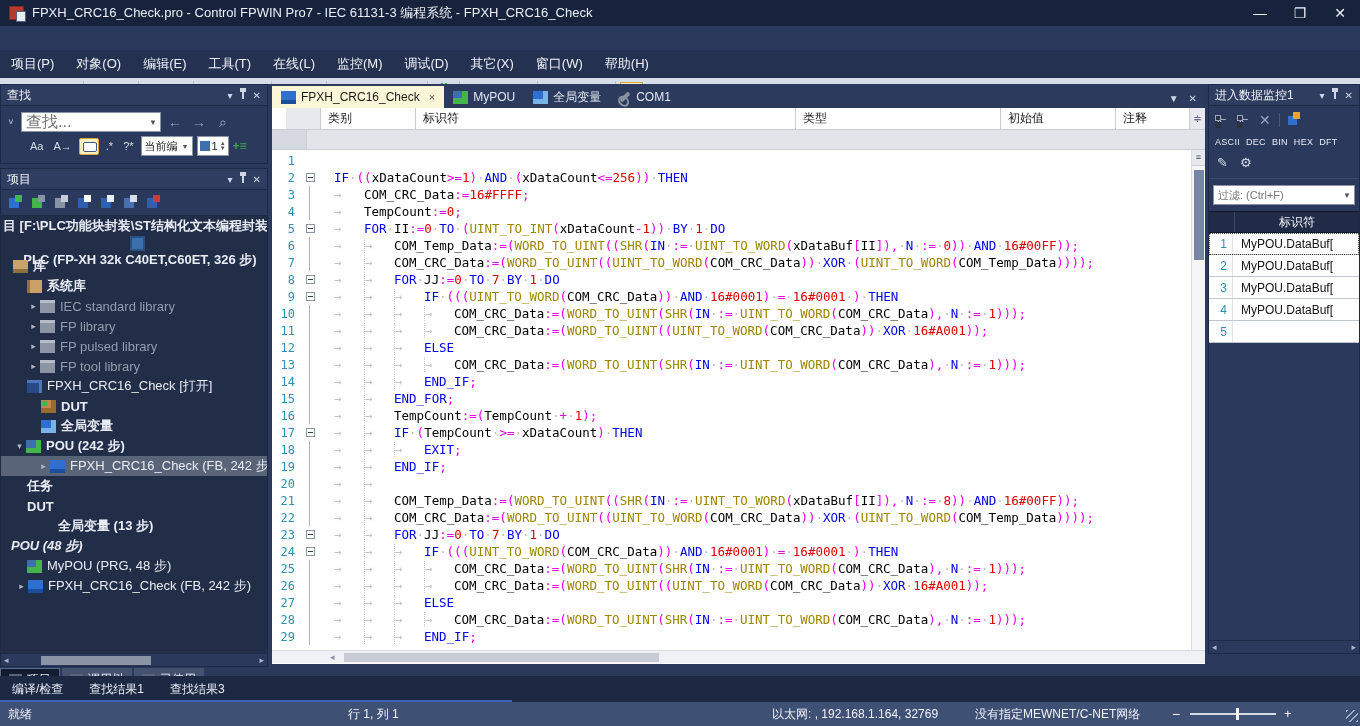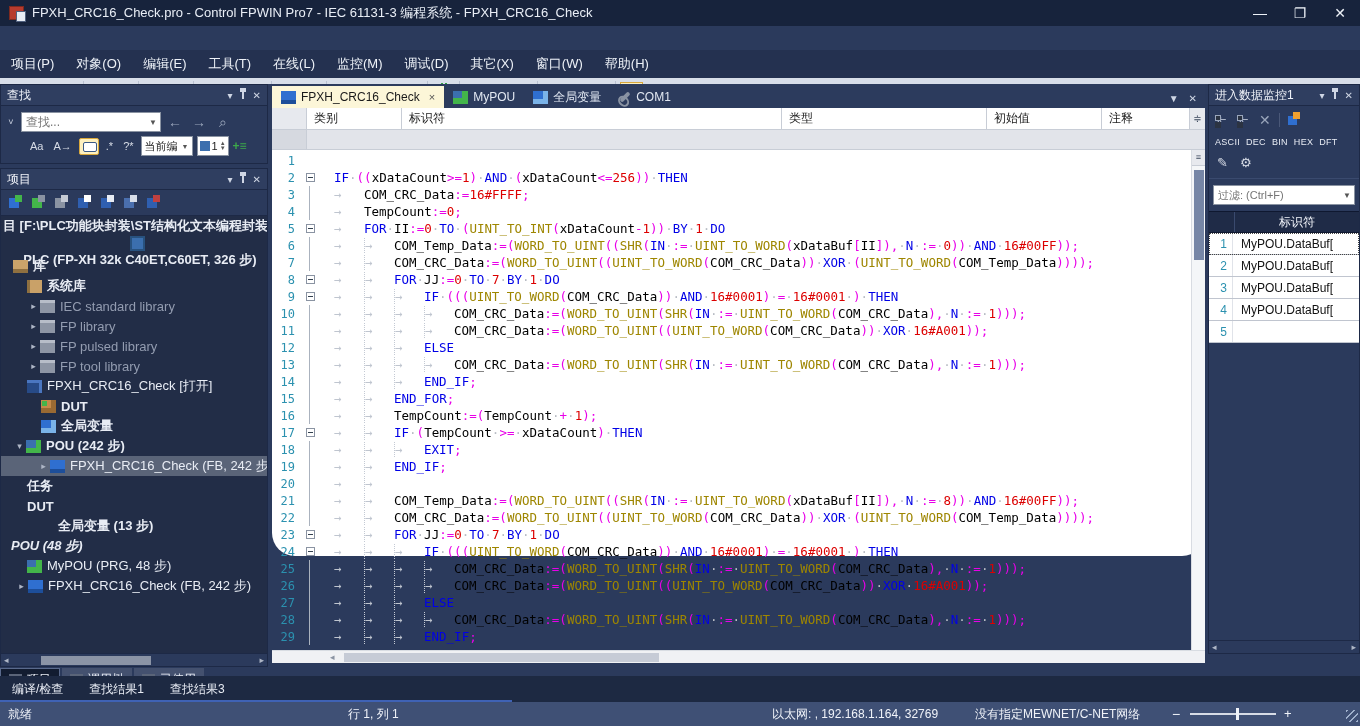--- a/index.html
+++ b/index.html
@@ -63,21 +63,21 @@
   
   .leftcol { position:absolute; left:0; top:0; width:268px; height:592px; }
   .ptitle { height:22px; background:#2f3e60; color:#f0f3f9; display:flex; align-items:center; padding:0 6px; font-size:12px; border:1px solid #1d2946; }
   .ptitle .sp { margin-left:auto; display:flex; gap:9px; align-items:center; color:#cfd6e4; font-size:10px; }
   .pin { display:inline-block; width:2px; height:7px; background:#cfd6e4; position:relative; }
   .pin::before { content:""; position:absolute; left:-2px; top:-4px; width:6px; height:4px; background:#cfd6e4; }
   .findbody { background:#2b3a5c; border:1px solid #1d2946; border-top:none; padding:4px 4px 5px 4px; }
   .frow { display:flex; align-items:center; gap:4px; height:24px; }
   .chev { color:#cfd6e4; font-size:9px; width:12px; text-align:center; }
   .searchbox { flex:0 0 140px; height:20px; background:#fff; border:1px solid #8a93a2; display:flex; align-items:center; }
-  .searchbox input { border:none; outline:none; flex:1; font-size:12px; padding:0 4px; color:#333; width:110px; }
+  .searchbox input { border:none; outline:none; flex:1; font-size:16px; padding:0 4px; color:#333; width:110px; }
   .searchbox .dd { width:14px; color:#555; font-size:8px; text-align:center; }
   .navarr { color:#9aa6bb; font-size:14px; width:20px; text-align:center; }
   .fbtn { color:#d7dce6; font-size:11px; padding:2px 3px; }
   .fbtn.bubble { width:20px; height:17px; background:#fdf0bf; border:1px solid #d9a83c; border-radius:2px; position:relative; }
   .fbtn.bubble::before { content:""; position:absolute; left:3px; top:3px; width:12px; height:8px; border:1px solid #3b5a86; border-radius:2px; background:#fff; }
   .scopebox { height:20px; background:#fff; border:1px solid #8a93a2; color:#222; display:flex; align-items:center; padding:0 3px; gap:4px; font-size:11px; }
   .cntbox { height:20px; background:#fff; border:1px solid #8a93a2; color:#222; display:flex; align-items:center; padding:0 2px; gap:2px; font-size:11px; }
   .spin { display:flex; flex-direction:column; font-size:6px; color:#555; line-height:5px; }
   .greenlist { color:#3da84a; font-weight:bold; font-size:12px; }
 
@@ -105,31 +105,31 @@
   .ti-prg { background:#3b6fae; box-shadow:inset -6px -6px 0 #43b54a; }
   .treehscroll { height:13px; background:#2b3a5c; position:relative; border:1px solid #1d2946; border-top:none; }
   .treehscroll .thumb { position:absolute; left:40px; top:2px; width:110px; height:9px; background:#8b94a6; }
   .treehscroll .arr { position:absolute; top:1px; color:#aeb6c6; font-size:9px; }
   .paneltabs { height:24px; display:flex; align-items:flex-start; gap:2px; padding-top:1px; }
   .ptab { height:22px; display:flex; align-items:center; gap:5px; padding:0 8px; color:#e8ecf4; font-size:12px; background:#44516f; }
   .ptab.active { background:#121c30; border:1px solid #5a6a8c; }
   .ptabicon { width:13px; height:11px; background:#d8dee9; box-shadow:inset 0 3px 0 #5a6478; }
 
   
-  .editorcol { position:absolute; left:272px; top:0; width:933px; height:472px; background:#fff;border-radius:23px; }
+  .editorcol { position:absolute; left:272px; top:0; width:933px; height:580px; background:#fff; }
   .edittabs { height:24px; background:#2c3b5d; display:flex; align-items:flex-end; }
   .etab { height:22px; display:flex; align-items:center; gap:5px; padding:0 9px; color:#e2e8f2; font-size:12px; }
   .etab.active { background:#fcf6d8; color:#1a1a1a; }
   .etab .x { margin-left:4px; color:#555; font-size:11px; }
   .etab .ticon { margin-right:0; }
   .wrench { width:12px; height:4px; background:#8a93a2; transform:rotate(-45deg); border-radius:2px; position:relative; }
   .wrench::before { content:""; position:absolute; left:-3px; top:-2px; width:6px; height:8px; border:2px solid #8a93a2; border-radius:50%; }
   .egroupbtns { margin-left:auto; display:flex; gap:10px; padding:0 8px 4px 0; color:#cfd6e4; font-size:10px; }
 
-  .declheader { height:22px; display:flex; background:#fff; border-bottom:1px solid #c8cdd6; }
+  .declheader { height:22px; display:flex; background:#fff; border-bottom:1px solid #c8cdd6;padding-left:14px; }
   .dcell { border-right:1px solid #c8cdd6; font-size:12px; color:#222; display:flex; align-items:center; padding:0 7px; }
   .dcorner { width:35px; background:#e7e9ee; border-right:1px solid #c8cdd6; }
   .dsplit { width:15px; background:#e7e9ee; display:flex; align-items:center; justify-content:center; color:#3b475c; font-size:10px; }
   .declsplitter { height:20px; background:#e2e4ea; border-bottom:1px solid #c8cdd6; display:flex; }
   .declsplitter .lc { width:35px; background:#d6d9e0; border-right:1px solid #c8cdd6; }
 
   .codewrap { position:relative; height:500px; display:flex; }
   .codearea { flex:1; overflow:hidden; position:relative; padding-top:2px; }
   .cline { height:17px; display:flex; align-items:center; font-family:"DejaVu Sans Mono","Liberation Mono",monospace; font-size:12.5px; white-space:pre; }
   .lnum { width:30px; text-align:right; padding-right:7px; color:#2b91af; font-family:"DejaVu Sans Mono",monospace; font-size:12px; flex:0 0 30px; }

